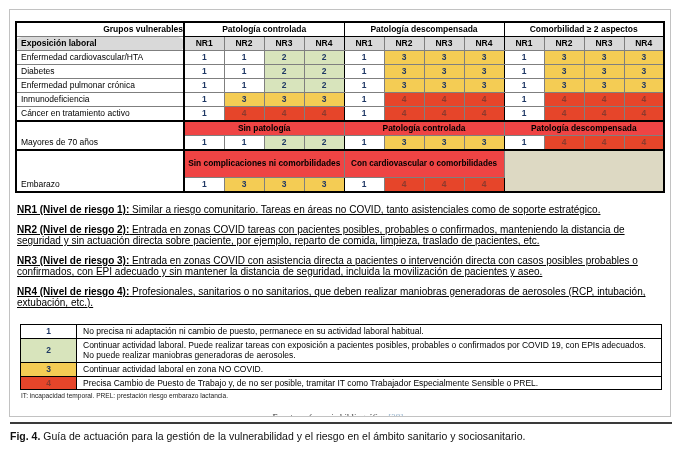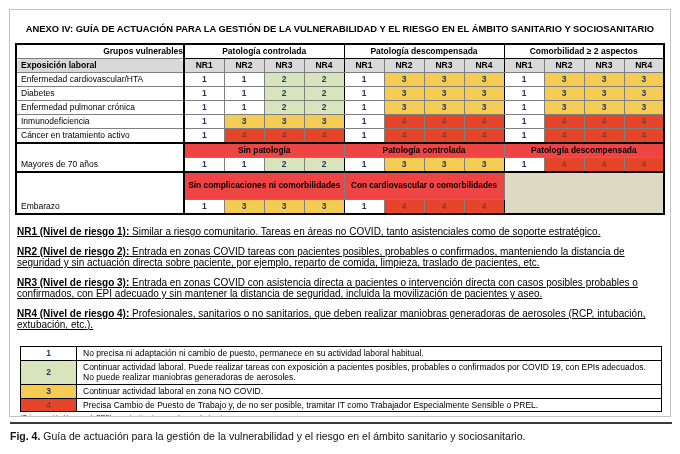--- a/index.html
+++ b/index.html
@@ -36,21 +36,20 @@
   .source-line{text-align:center;font-size:9px;margin:13px 2px 0 0;color:#333;font-family:Liberation Serif, serif;}
   .source-line a{color:#8FAEC9;text-decoration:underline;cursor:pointer;}
   .caption{margin:5px 8px 0 10px;border-top:2px solid #3a3a3a;padding-top:6px;font-size:10.5px;color:#111;}
   .caption b{margin-right:3px;}
 </style>
 </head>
 <body>
 
 <div class="figure-box">
 
-  <div class="title">ANEXO IV: GUÍA DE ACTUACIÓN PARA LA GESTIÓN DE LA VULNERABILIDAD Y EL RIESGO EN EL ÁMBITO SANITARIO Y SOCIOSANITARIO</div>
 
   <table class="matrix-table">
     <colgroup>
       <col style="width:168px">
       <col style="width:40px">
         <col style="width:40px">
         <col style="width:40px">
         <col style="width:40px">
       <col style="width:40px">
         <col style="width:40px">

